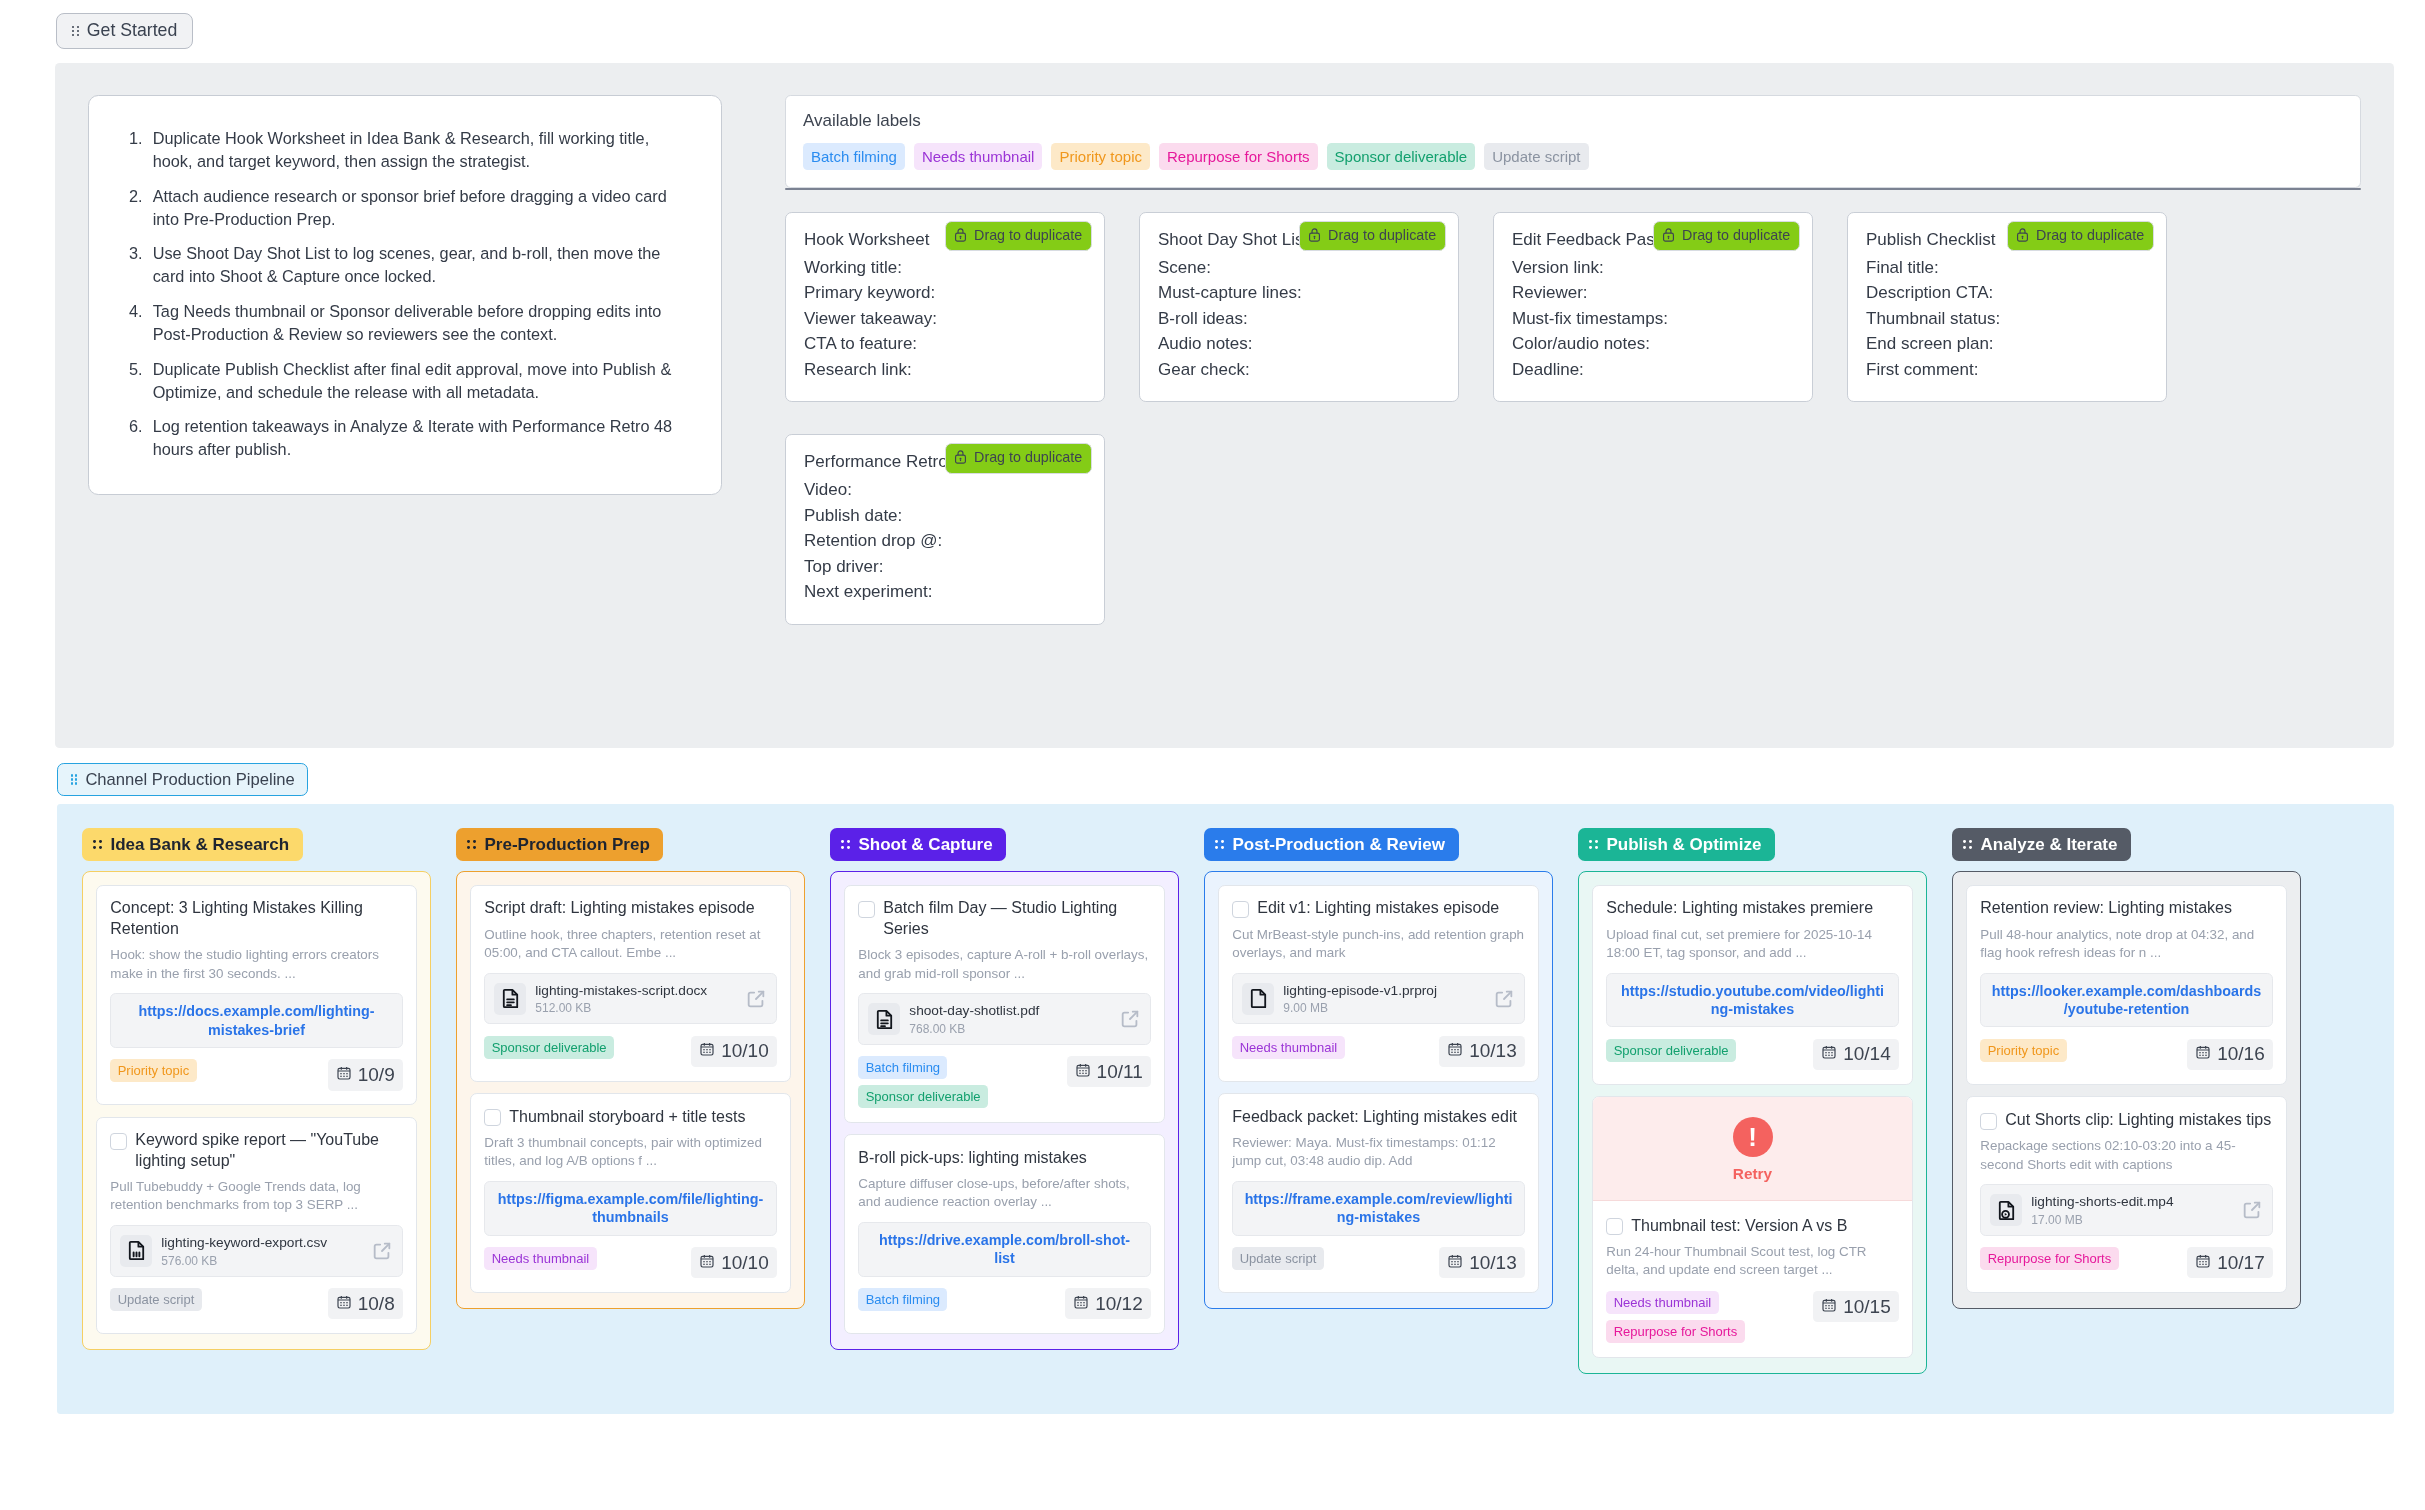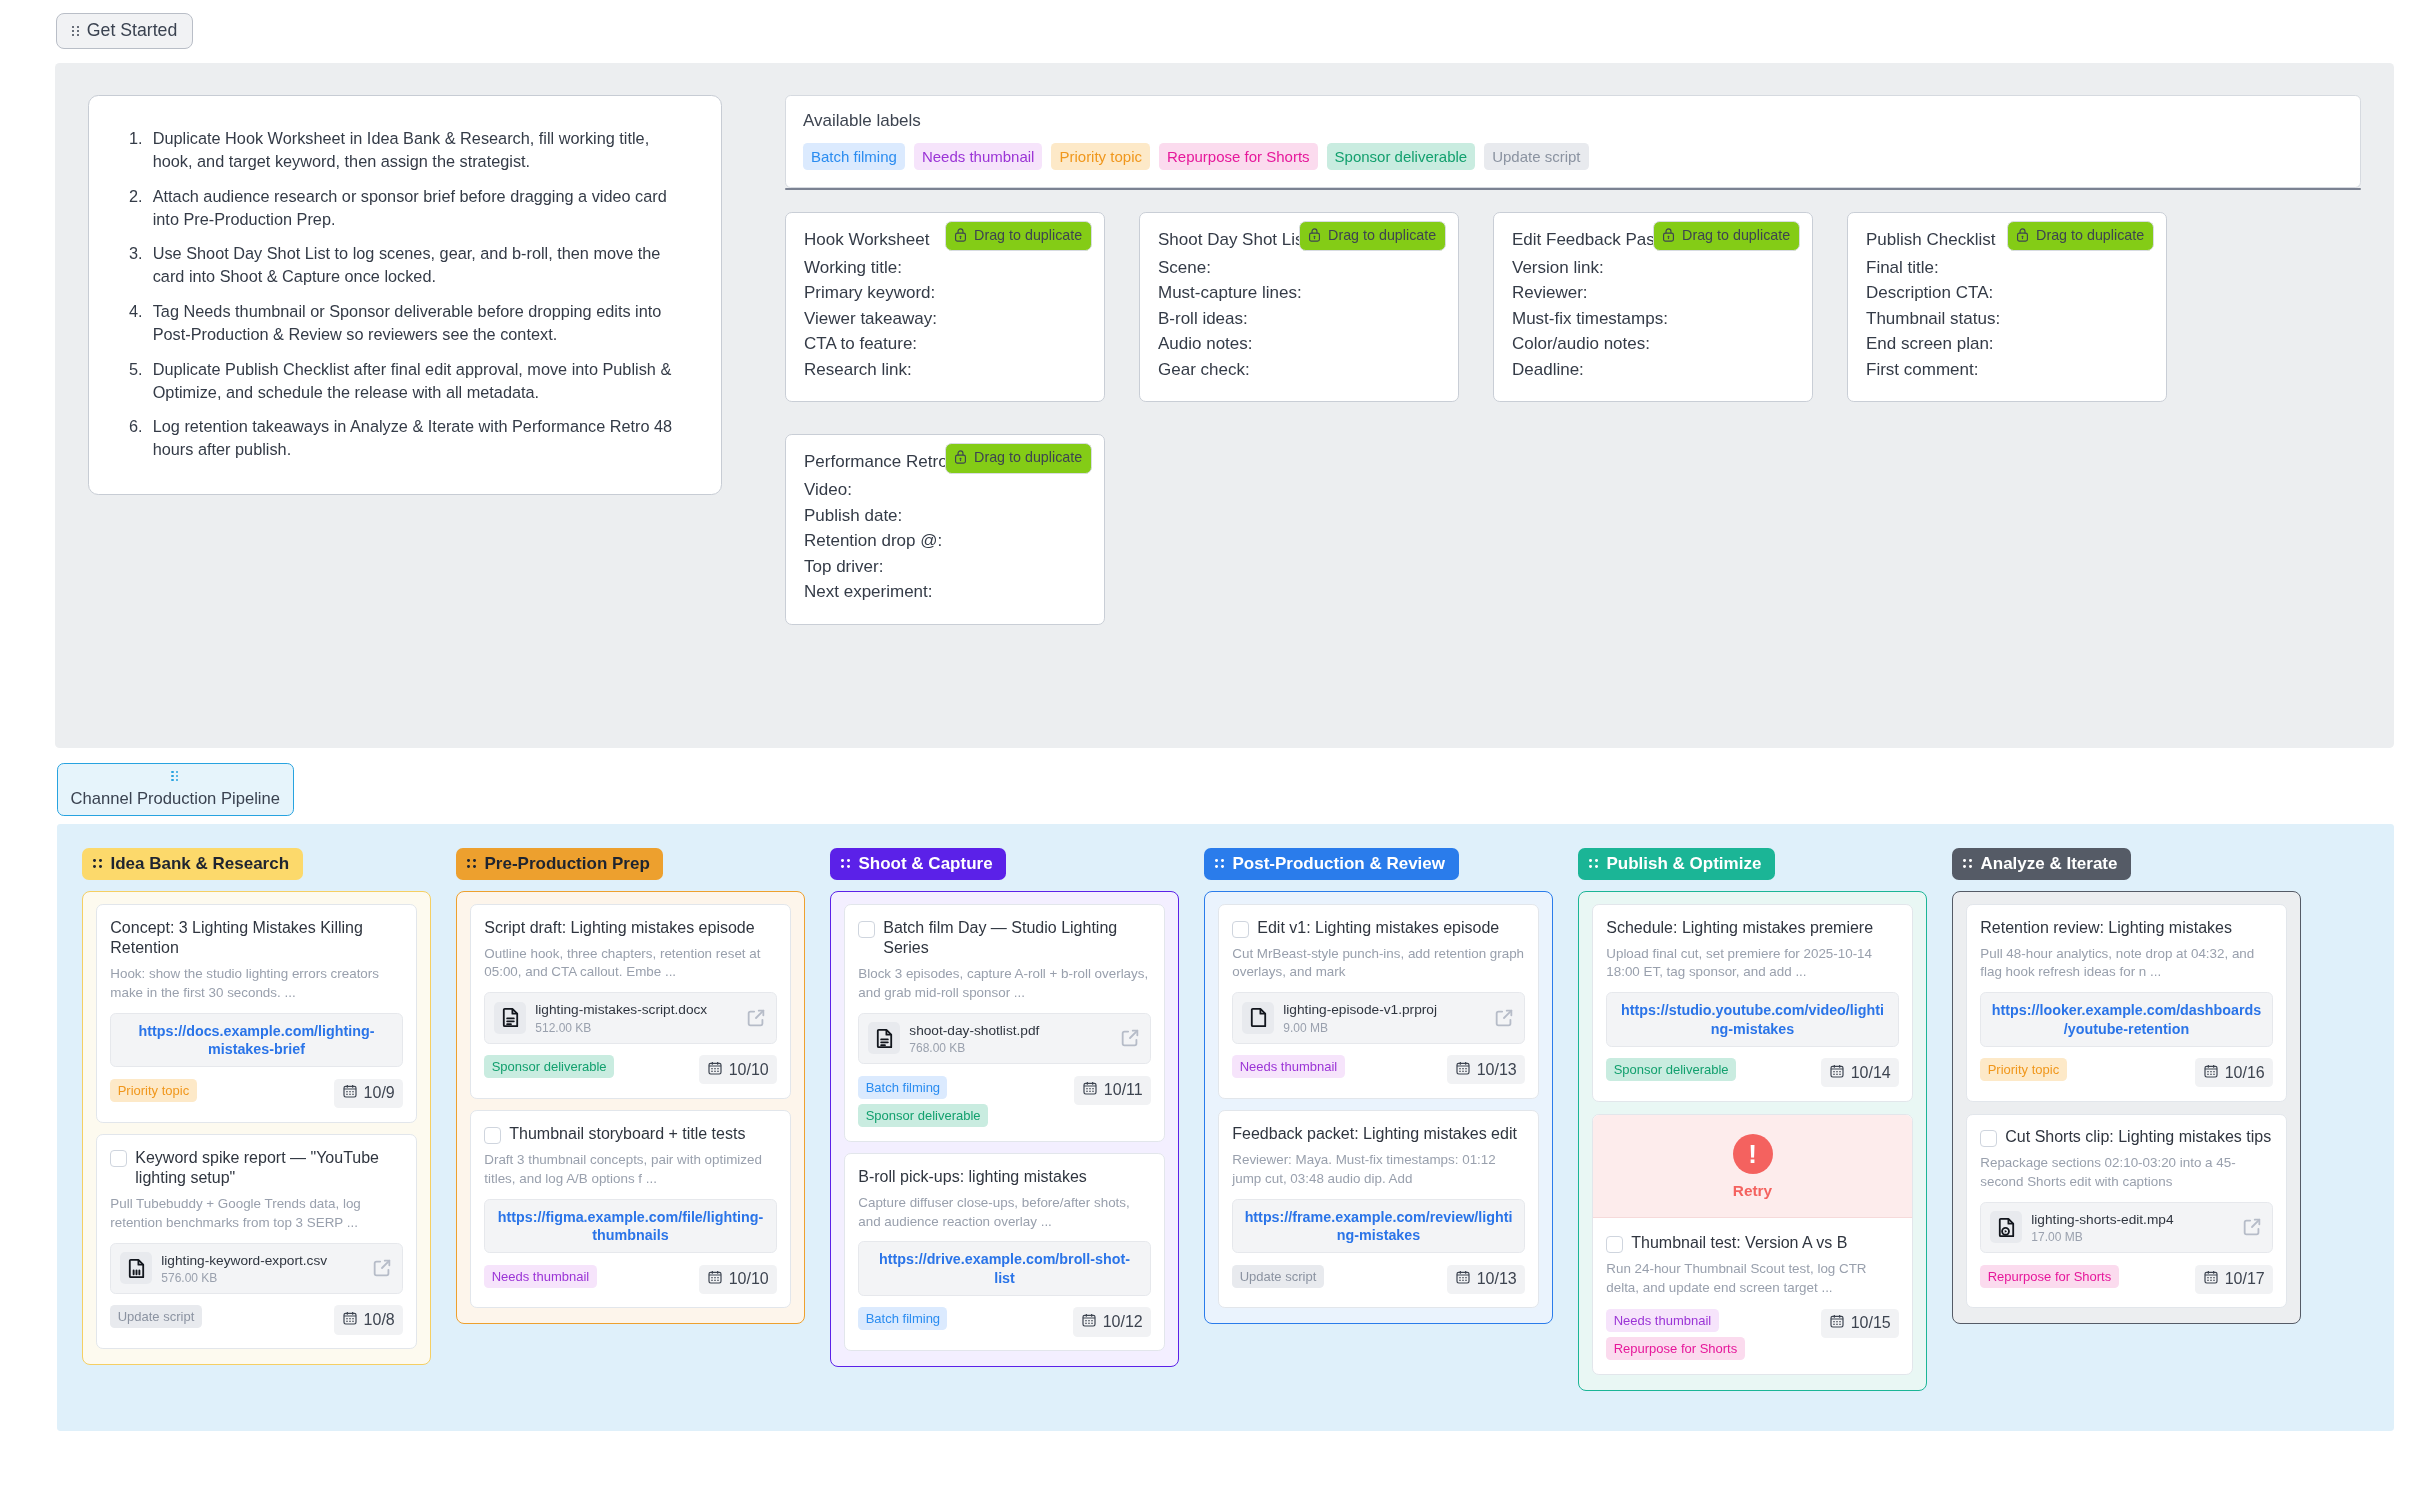--- a/index.html
+++ b/index.html
@@ -84,21 +84,21 @@
     display: inline-flex; align-items:flex-start; gap: 5.7px;
     background: #84cc16; border: 1.1px solid #d8dce2; border-radius: 6.8px;
     padding: 4.6px 9px 4.6px 7.4px; font-size: 14.3px; color: #3d4450; white-space: nowrap;
   }
 
   
   .pipe-tab-row { padding: 15px 0 0 57px; }
   .pipe-tab {
     display: inline-flex; align-items: center; gap: 6.8px;
     background: #e6f4fb; border: 1.1px solid #27a3e0; border-radius: 6.8px;
-    padding: 5.7px 12.6px; font-size: 16.6px; color: #3a4250; flex-direction: column;
+    padding: 5.7px 12.6px; font-size: 16.6px; color: #3a4250;
   }
   .pipe-tab .dots6 i { background: #27a3e0; }
 
   .board {
     margin: 8px 32px 0 57px;
     background: #dff0fa; border-radius: 3.4px;
     padding: 24px 0 40px 0;
     display: flex; gap: 0;
   }
   .col { width: 374px; flex: none; padding-left: 25px; }
@@ -144,21 +144,21 @@
     padding: 8px 10.3px; text-align: center;
   }
   .linkbox a { font-size: 14.3px; color: #2a74e8; text-decoration: none; font-weight: 700; word-break: break-word; line-height:1.28; display:block;}
 
   .card-foot { margin-top: 11.4px; display: flex; align-items: flex-start; justify-content: space-between; gap: 5.7px; }
   .foot-labels { display: flex; flex-direction: column; gap: 5.7px; align-items: flex-start; }
   .foot-labels .chip { font-size: 13px; padding: 4px 7.4px; }
   .date {
     display: inline-flex; align-items: center; gap: 5.7px; flex: none;
     background: #f1f2f4; border-radius: 4.6px; padding: 4.6px 8px;
-    font-size: 16px; color: #3d4450; white-space: nowrap;
+    font-size: 19px; color: #3d4450; white-space: nowrap;
   }
   .errbox {
     background: #fdecec; margin: -12.6px -13.7px 0 -13.7px; padding: 19.4px 0 17px 0;
     text-align: center; border-bottom: 0.6px solid #f6dada;
   }
   .err-circle {
     width: 40px; height: 40px; border-radius: 50%; background: #f4625f; margin: 0 auto 8px auto;
     color: #fff; font-size: 26px; font-weight: 700; line-height: 40px;
   }
   .err-text { font-size: 15.4px; color: #f4625f; font-weight: 700; }

